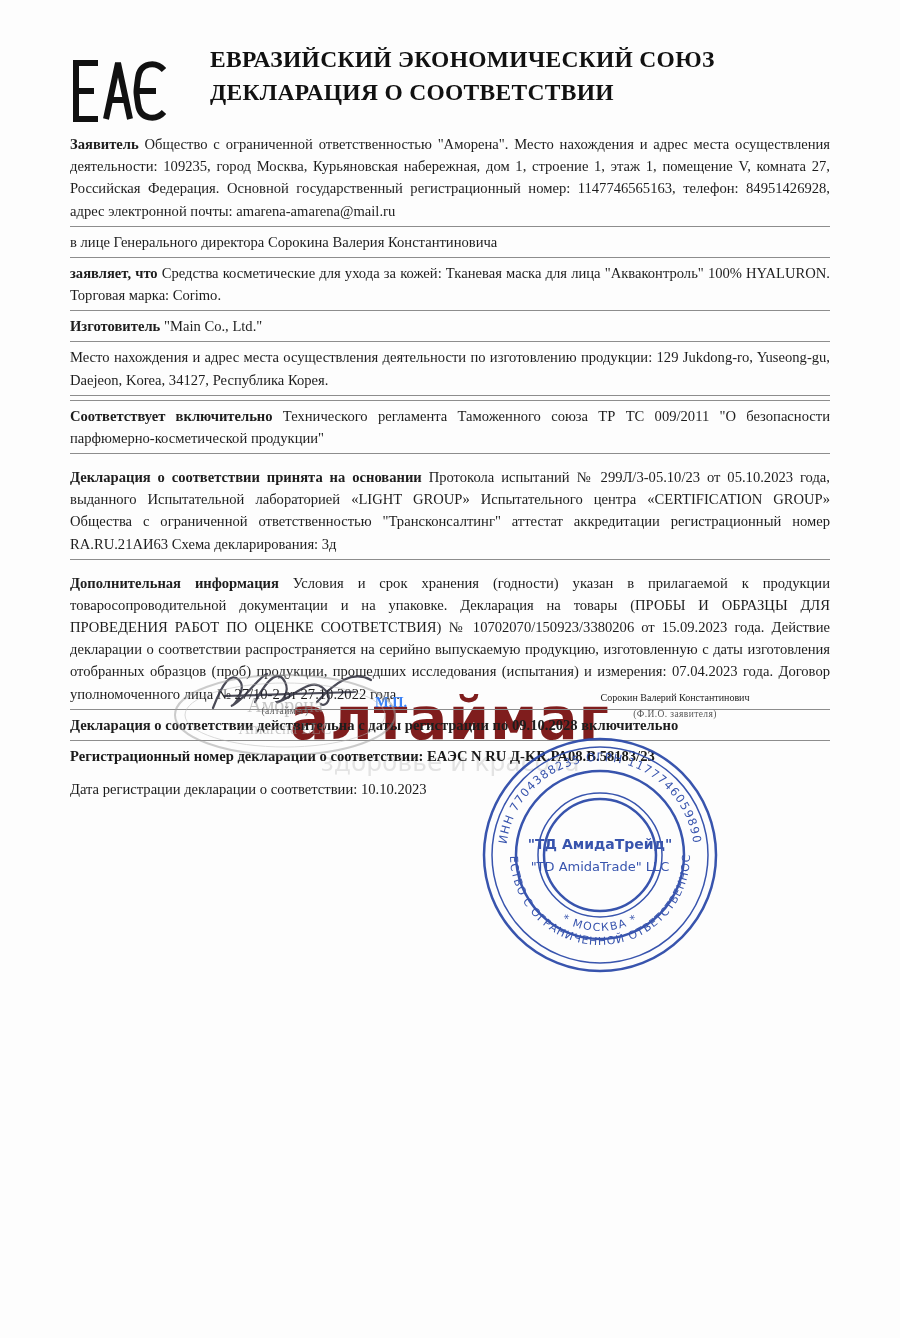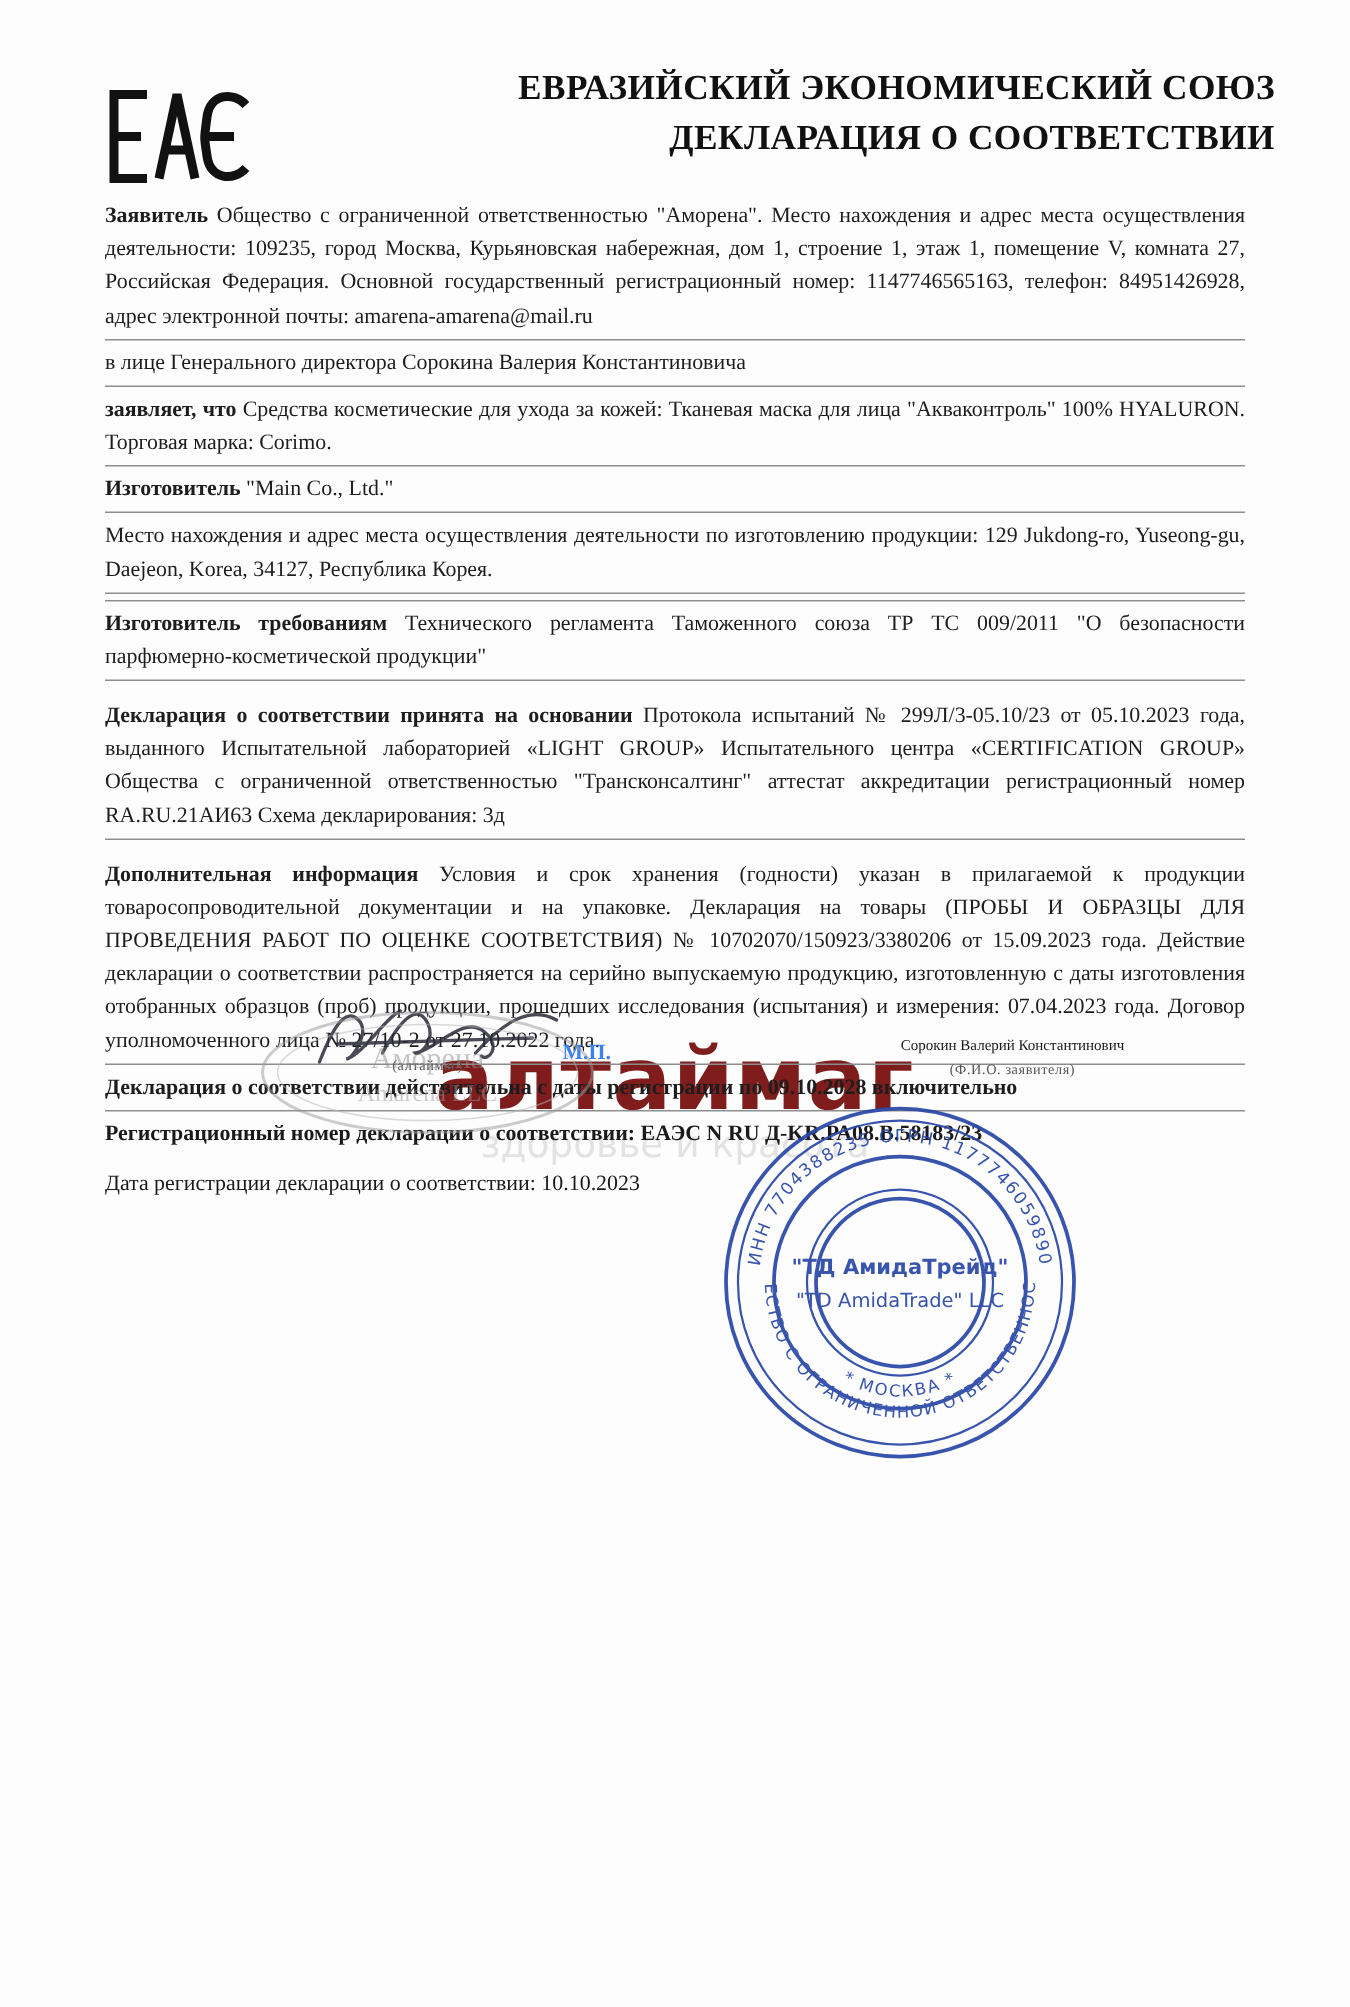--- a/index.html
+++ b/index.html
@@ -70,21 +70,21 @@
     width: 100px;
     height: 62px;
   }
   .eac-mark svg { display: block; }
 
   .title-block {
     position: absolute;
     left: 210px;
     top: 14px;
     width: 640px;
-    text-align: right;
+    text-align: left;
   }
   .title-line1 {
     font-family: "Liberation Serif", serif;
     font-weight: 700;
     font-size: 23.5px;
     letter-spacing: 0.3px;
     color: #111;
     white-space: nowrap;
   }
   .title-line2 {
@@ -260,21 +260,21 @@
       <hr class="sep">
 
       <p class="para"><span class="b">Изготовитель</span><span> "Main Co., Ltd."</span></p>
       <hr class="sep">
 
       <p class="para">Место нахождения и адрес места осуществления деятельности по изготовлению продукции: 129 Jukdong-ro, Yuseong-gu, Daejeon, Korea, 34127, Республика Корея.</p>
       <hr class="sep">
 
       <hr class="sep">
 
-      <p class="para"><span class="b">Изготовитель требованиям</span><span> Технического регламента Таможенного союза ТР ТС 009/2011 "О безопасности парфюмерно-косметической продукции"</span></p>
+      <p class="para"><span class="b">Соответствует включительно</span><span> Технического регламента Таможенного союза ТР ТС 009/2011 "О безопасности парфюмерно-косметической продукции"</span></p>
       <hr class="sep">
 
       <p class="para gap"><span class="b">Декларация о соответствии принята на основании</span><span> Протокола испытаний № 299Л/3-05.10/23 от 05.10.2023 года, выданного Испытательной лабораторией «LIGHT GROUP» Испытательного центра «CERTIFICATION GROUP» Общества с ограниченной ответственностью "Трансконсалтинг" аттестат аккредитации регистрационный номер RA.RU.21АИ63 Схема декларирования: 3д</span></p>
       <hr class="sep">
 
       <p class="para gap"><span class="b">Дополнительная информация</span><span> Условия и срок хранения (годности) указан в прилагаемой к продукции товаросопроводительной документации и на упаковке. Декларация на товары (ПРОБЫ И ОБРАЗЦЫ ДЛЯ ПРОВЕДЕНИЯ РАБОТ ПО ОЦЕНКЕ СООТВЕТСТВИЯ) № 10702070/150923/3380206 от 15.09.2023 года. Действие декларации о соответствии распространяется на серийно выпускаемую продукцию, изготовленную с даты изготовления отобранных образцов (проб) продукции, прошедших исследования (испытания) и измерения: 07.04.2023 года. Договор уполномоченного лица № 27/10-2 от 27.10.2022 года.</span></p>
       <hr class="sep">
 
       <p class="para"><span class="b">Декларация о соответствии действительна с даты регистрации по 09.10.2028 включительно</span></p>
       <hr class="sep">

